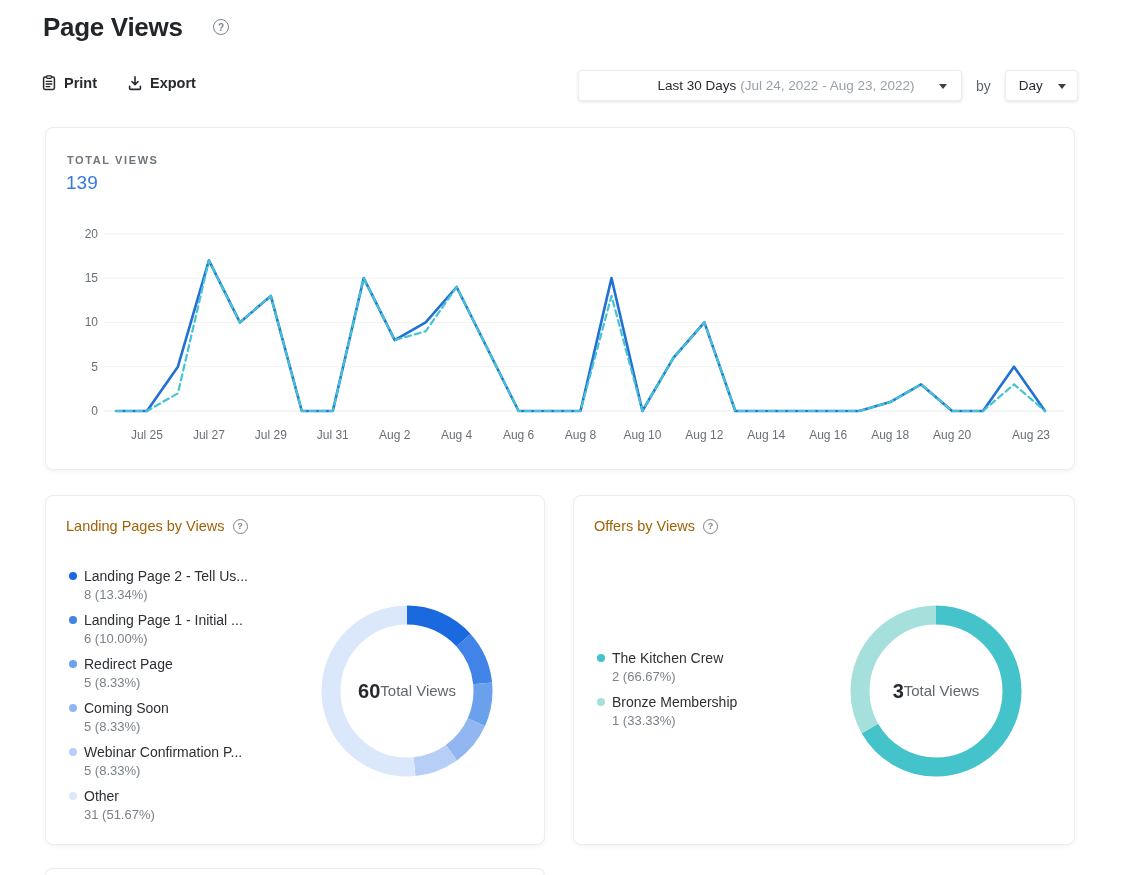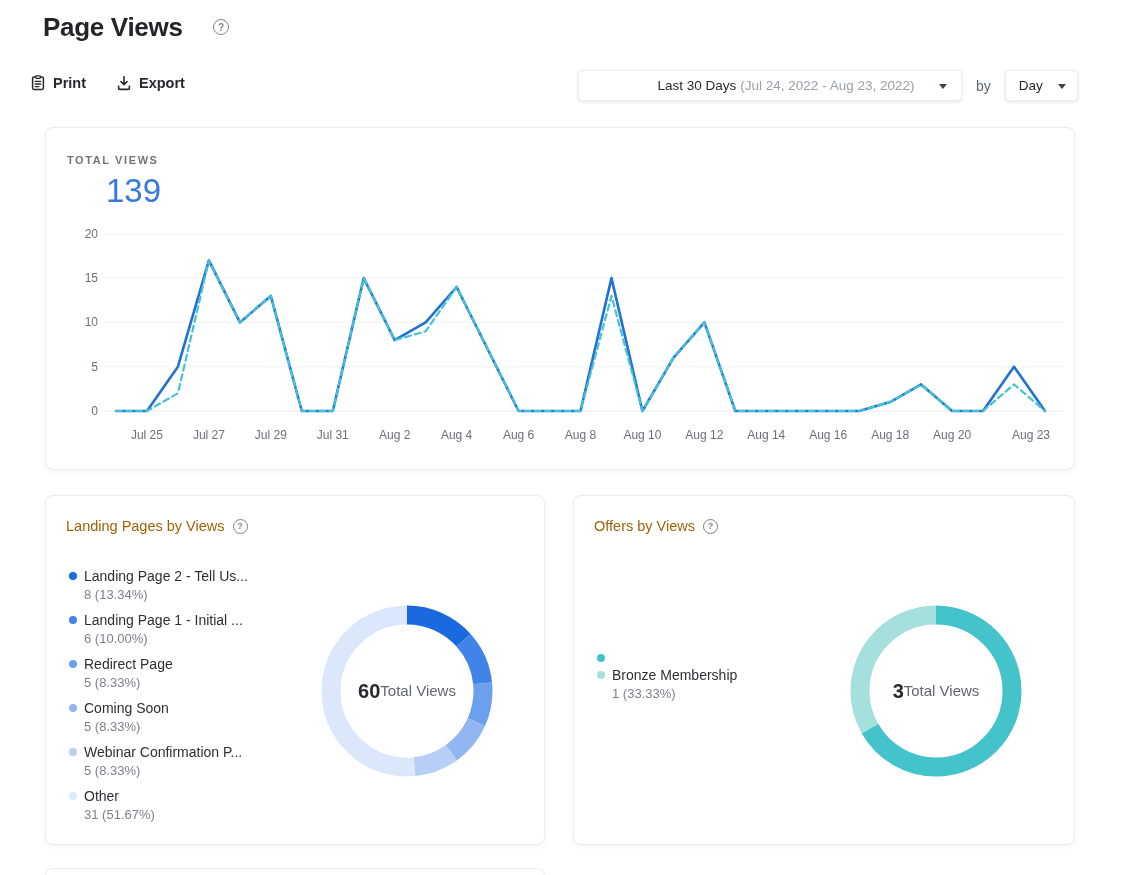--- a/index.html
+++ b/index.html
@@ -9,21 +9,21 @@
 
   
   .page-title { position:absolute; left:43px; top:12px; font-size:26px; font-weight:700;
     letter-spacing:-0.3px; color:#222629; }
   .help-icon { display:inline-flex; align-items:center; justify-content:center;
     width:16px; height:16px; border:1.3px solid #7d848b; border-radius:50%;
     font-size:10px; font-weight:700; color:#7d848b; background:#fff; }
   .title-help { position:absolute; left:213px; top:19px; }
 
   
-  .toolbar-left { position:absolute; left:30px; top:75px; display:flex; gap:30px; }
+  .toolbar-left { position:absolute; left:41px; top:75px; display:flex; gap:30px; }
   .tool-btn { display:flex; align-items:center; gap:7px; font-size:14.5px; font-weight:700;
     color:#26292e; cursor:pointer; }
   .toolbar-right { position:absolute; left:578px; top:70px; display:flex; align-items:center; }
   .select-box { position:relative; background:#fff; border:1px solid #eceef0; border-radius:4px;
     box-shadow:0 1px 3px rgba(40,50,60,0.14); height:31px; display:flex; align-items:center;padding-left:32px; }
   .date-select { width:384px; justify-content:center; font-size:13.5px; }
   .date-secondary { color:#99a0a7; margin-left:4px; }
   .caret { width:0; height:0; border-left:4px solid transparent; border-right:4px solid transparent;
     border-top:5px solid #3c4147; }
   .date-select .caret { position:absolute; right:14px; top:13px; }
@@ -35,22 +35,22 @@
   .card { position:absolute; background:#fff; border:1px solid #ececee; border-radius:8px;
     box-shadow:0 2px 5px rgba(40,50,60,0.05); }
   .chart-card { left:45px; top:127px; width:1030px; height:343px; }
   .left-card  { left:45px; top:495px; width:500px; height:350px; }
   .right-card { left:573px; top:495px; width:502px; height:350px; }
   .sliver-card { left:45px; top:868px; width:500px; height:12px; border-radius:8px 8px 0 0;
     border-bottom:none; }
 
   .total-views-label { position:absolute; left:21px; top:26px; font-size:11px; font-weight:700;
     letter-spacing:1.6px; color:#6e757c; }
-  .total-views-value { position:absolute; left:20px; top:44px; font-size:33px; font-weight:500;
-    color:#3879e0;margin-left:40px; }
+  .total-views-value { position:absolute; left:20px; top:44px; font-size:19px; font-weight:500;
+    color:#3879e0; }
   #line-chart { position:absolute; left:0; top:96px; }
   .axis-label { font-family:"Liberation Sans", sans-serif; font-size:12px; fill:#697077; }
 
   .card-title-row { position:absolute; left:20px; top:22px; display:flex; align-items:center; gap:8px; }
   .card-title { font-size:14.5px; font-weight:400; color:#a16207; }
   .card-title-row .help-icon { width:15px; height:15px; font-size:9px; }
 
   .legend { position:absolute; left:23px; width:245px; }
   .left-card .legend { top:70px; }
   .right-card .legend { top:152px; }
@@ -212,20 +212,24 @@
   </div>
 
   <div class="card right-card">
     <div class="card-title-row">
       <span class="card-title">Offers by Views</span>
       <span class="help-icon">?</span>
     </div>
     <div class="legend">
       <div class="legend-item">
         <span class="dot" style="background: rgb(69, 195, 203);"></span>
+        <div>
+            <div class="legend-label">The Kitchen Crew</div>
+        <div class="legend-value">2 (66.67%)</div>
+          </div>
       </div>
       <div class="legend-item">
         <span class="dot" style="background: rgb(165, 224, 220);"></span>
         <div>
             <div class="legend-label">Bronze Membership</div>
         <div class="legend-value">1 (33.33%)</div>
           </div>
       </div>
     </div>
     <div class="donut-wrap">

